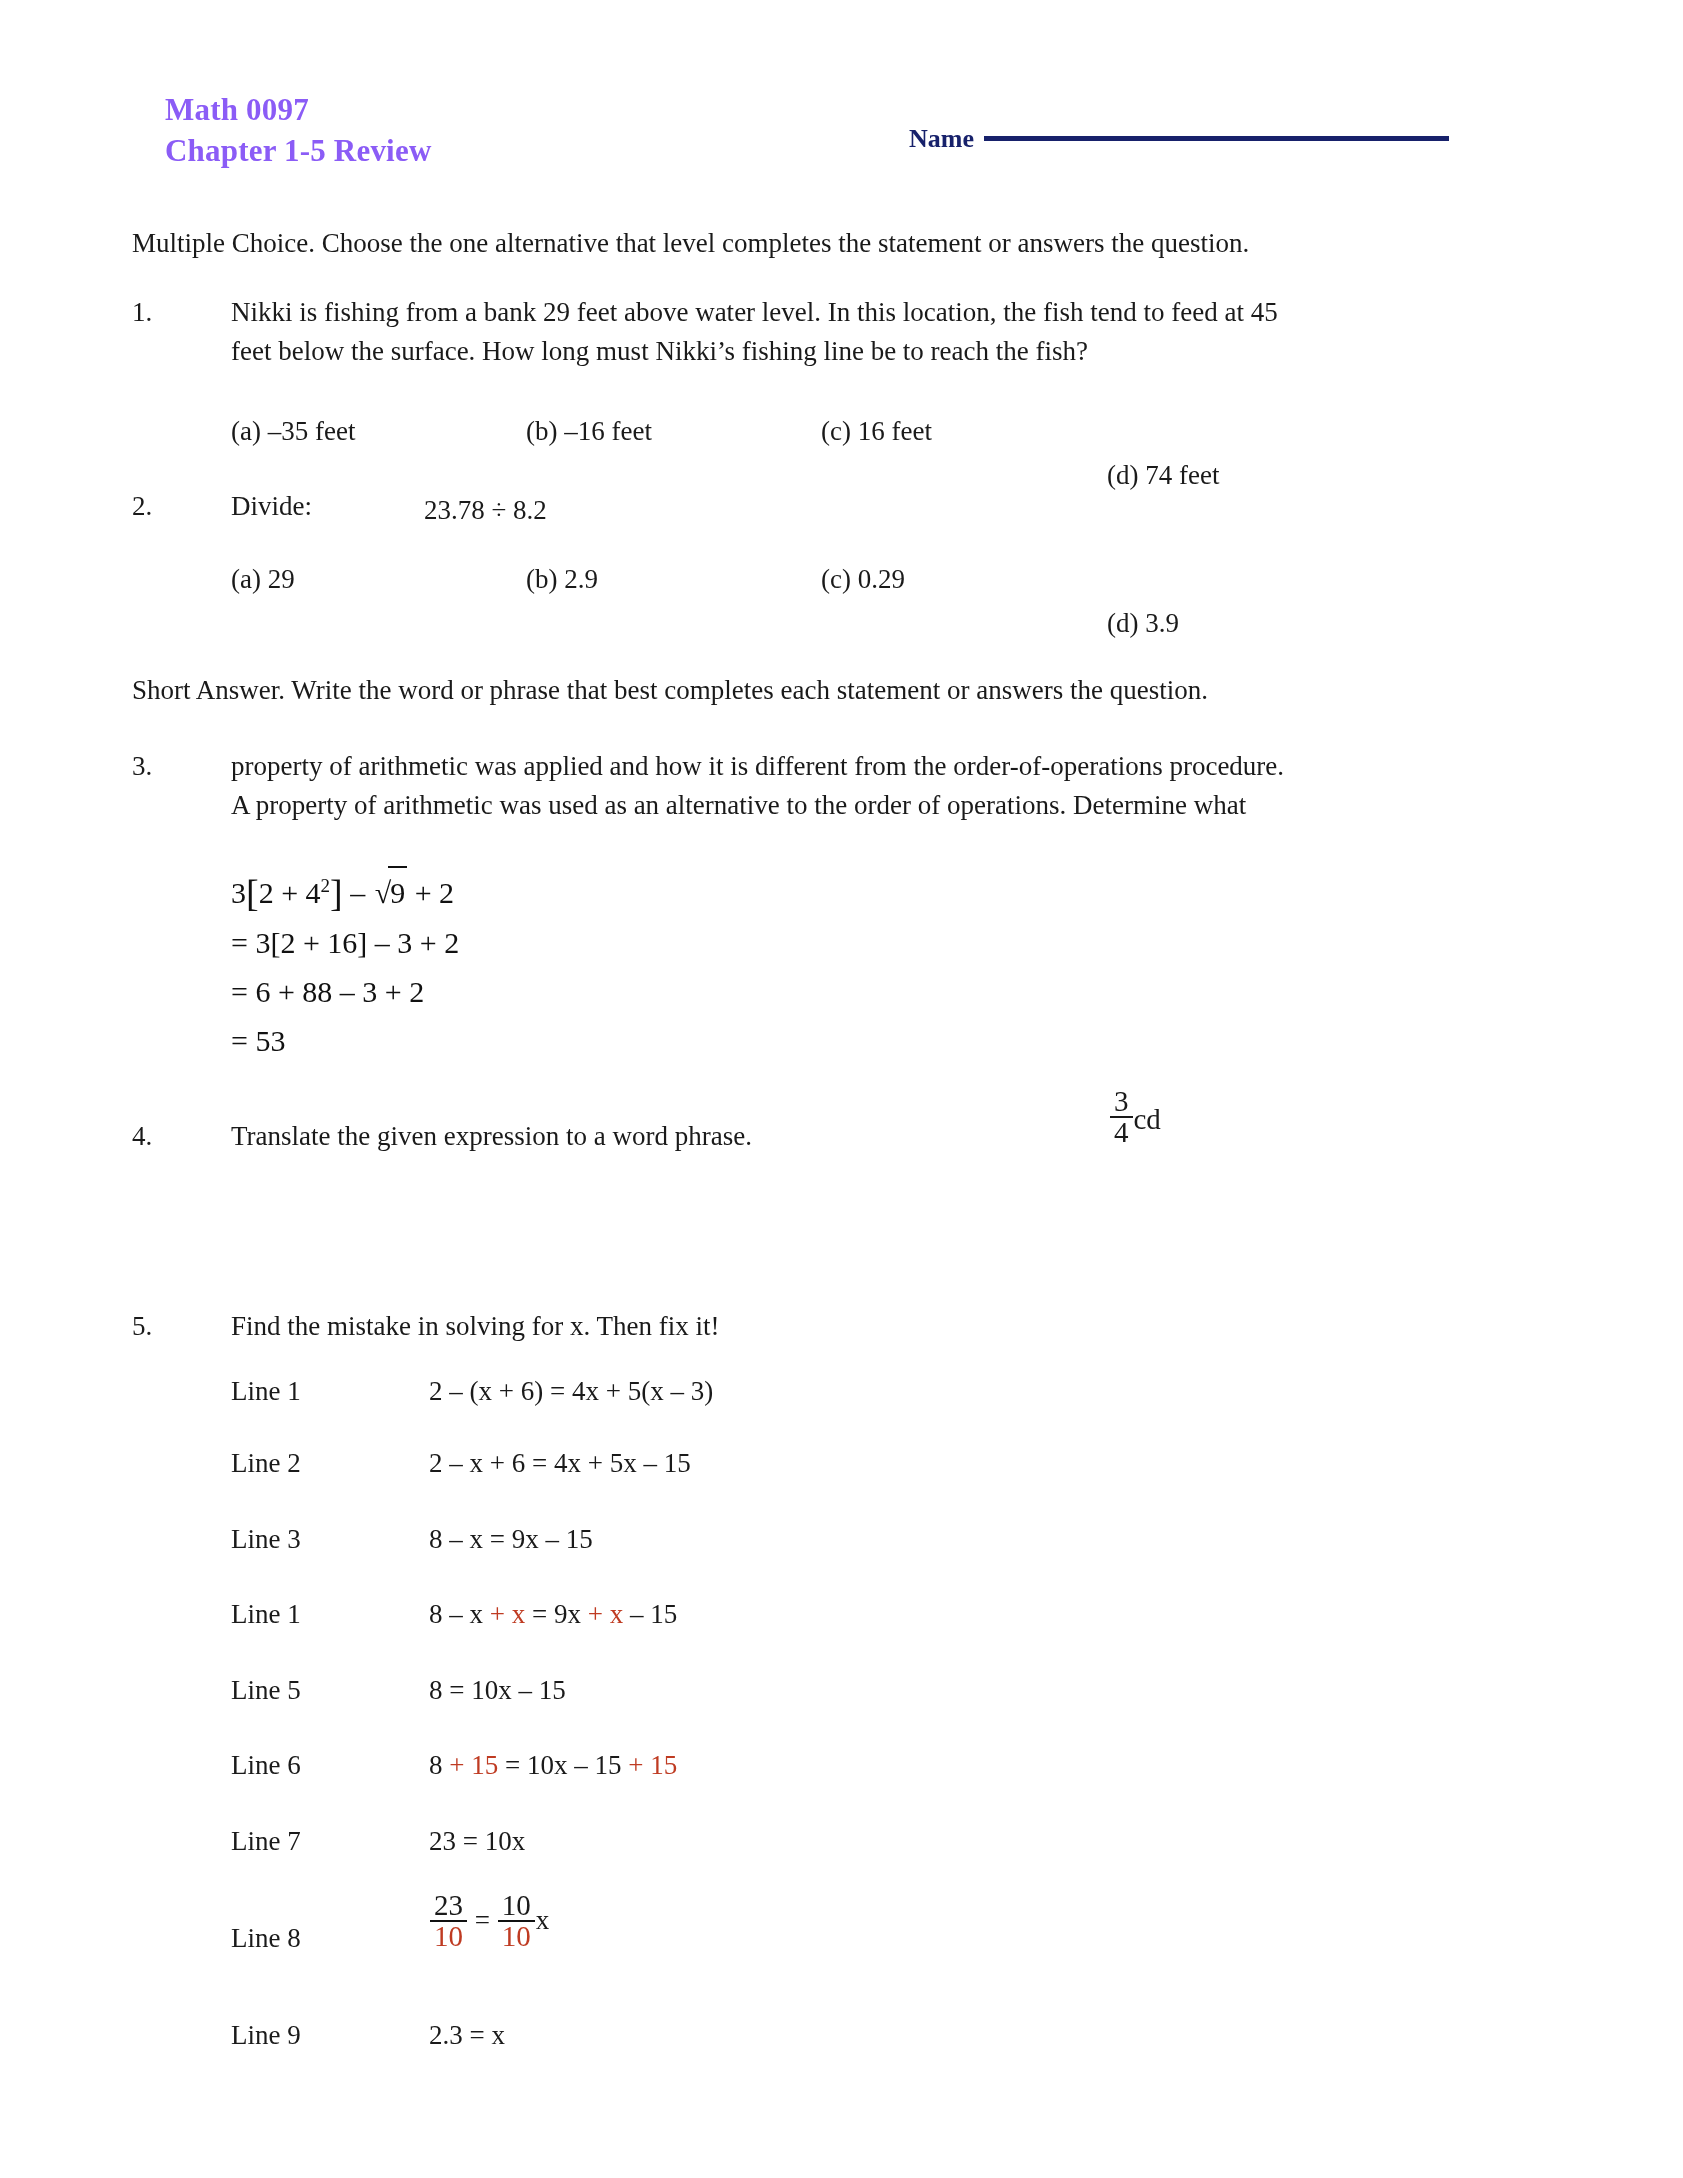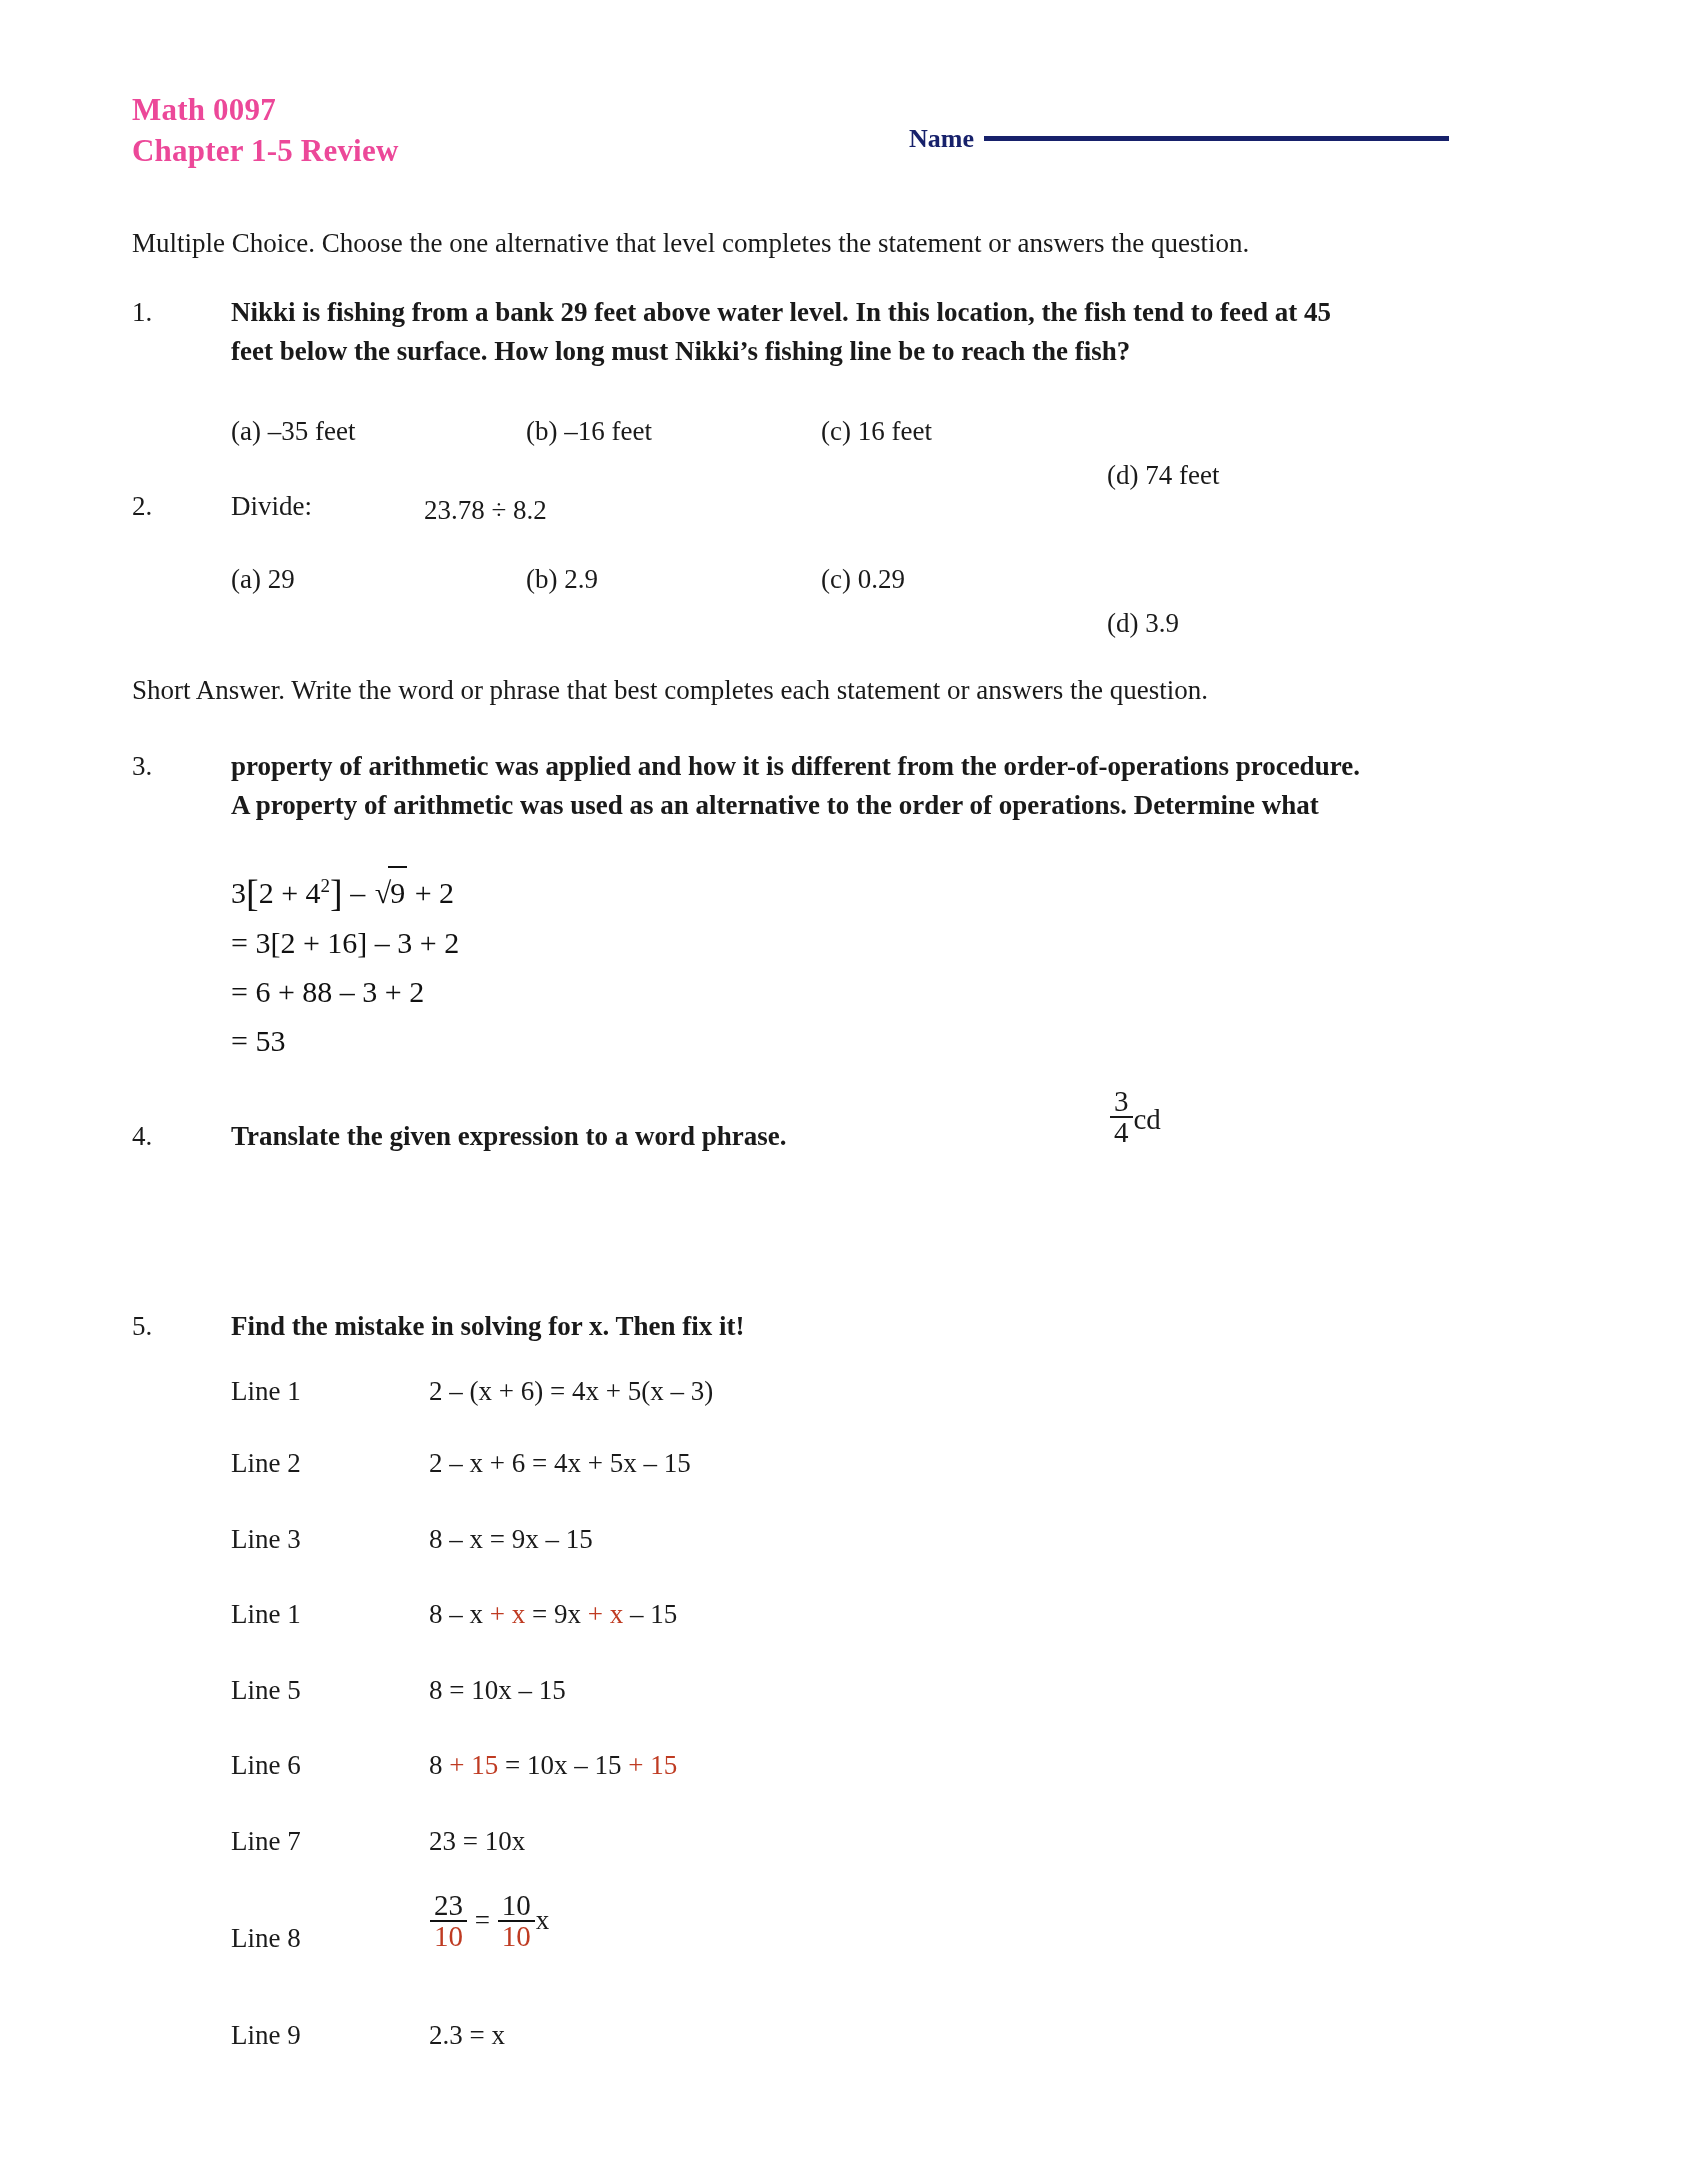--- a/index.html
+++ b/index.html
@@ -28,26 +28,27 @@
     position: absolute;
     left: 132px;
     top: 89px;
     width: 1406px;
   }
   .header-left {
     display: inline-block;
     vertical-align: top;
   }
   .hdr-line {
-    color: #ec4899;
+    color: #8b5cf6;
     font-weight: bold;
     font-size: 31px;
     line-height: 41px;
     letter-spacing: 0.2px;
     white-space: nowrap;
+    margin-left: 33px;
   }
   .name-block {
     position: absolute;
     left: 777px;
     top: 29px;
     color: #17216b;
     font-weight: bold;
     font-size: 26px;
     line-height: 41px;
     white-space: nowrap;
@@ -84,21 +85,21 @@
     font-size: 27px;
     line-height: 39px;
     color: #1a1a1a;
   }
   .qbody {
     margin-left: 99px;
     font-size: 27px;
     line-height: 39px;
     color: #1a1a1a;
   }
-  .qbody .ln { display: block; white-space: nowrap; font-weight: bold; }
+  .qbody .ln { display: block; white-space: nowrap; }
 
   
   .choices {
     position: absolute;
     left: 231px;
     font-size: 27px;
     line-height: 34px;
     color: #1a1a1a;
   }
   .choices .opt {

